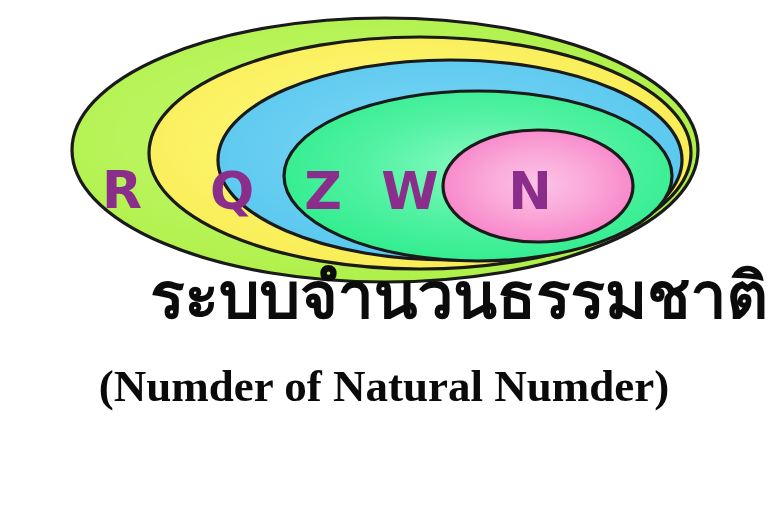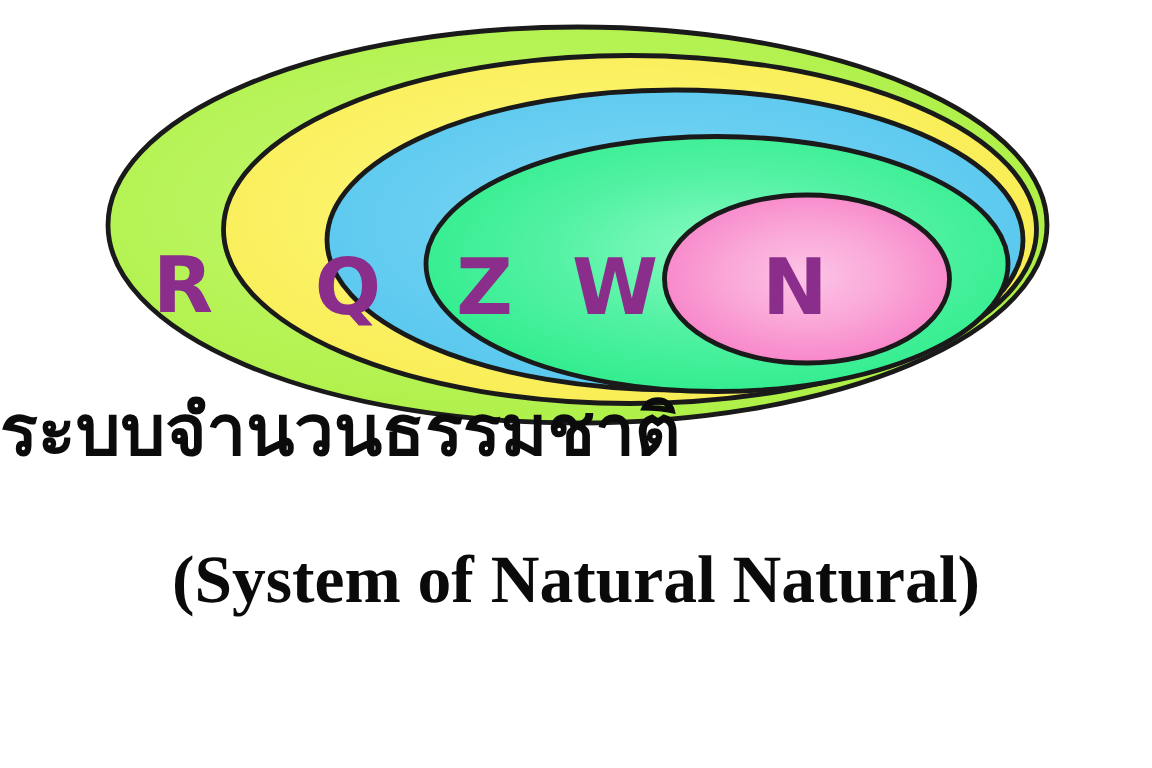--- a/index.html
+++ b/index.html
@@ -40,24 +40,24 @@
     top: 0;
     width: 768px;
     height: 512px;
     pointer-events: none;
   }
   .caption-thai {
     position: absolute;
     left: 0;
     top: 264px;
     width: 768px;
-    text-align: left;
+    text-align: right;
     font-family: "DejaVu Serif", "Liberation Serif", serif;
     font-weight: 700;
-    font-size: 47px;
+    font-size: 64px;
     line-height: 1.0;
     color: #0b0b0b;
     letter-spacing: 0px;
     white-space: nowrap;
   }
   .caption-english {
     position: absolute;
     left: 0;
     top: 363px;
     width: 768px;
@@ -126,16 +126,16 @@
 
     <text class="set-label" x="122" y="208" text-anchor="middle">R</text>
     <text class="set-label" x="232" y="209" text-anchor="middle">Q</text>
     <text class="set-label" x="323" y="209" text-anchor="middle">Z</text>
     <text class="set-label" x="410" y="209" text-anchor="middle">W</text>
     <text class="set-label" x="530" y="209" text-anchor="middle">N</text>
   </svg>
 
   <div class="caption-layer">
     <div class="caption-thai">ระบบจำนวนธรรมชาติ</div>
-    <div class="caption-english">(System of Natural Natural)</div>
+    <div class="caption-english">(Numder of Natural Numder)</div>
   </div>
 
 </div>
 
 </body></html>

